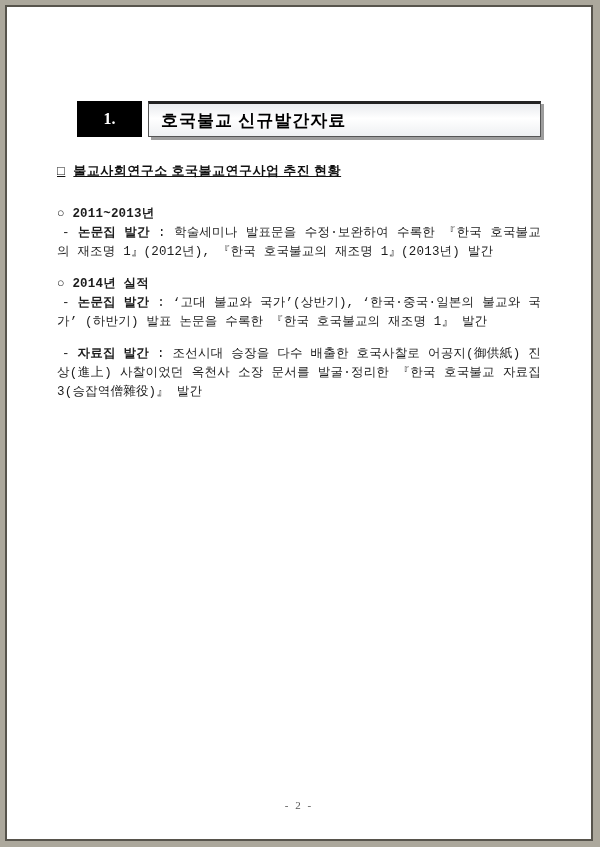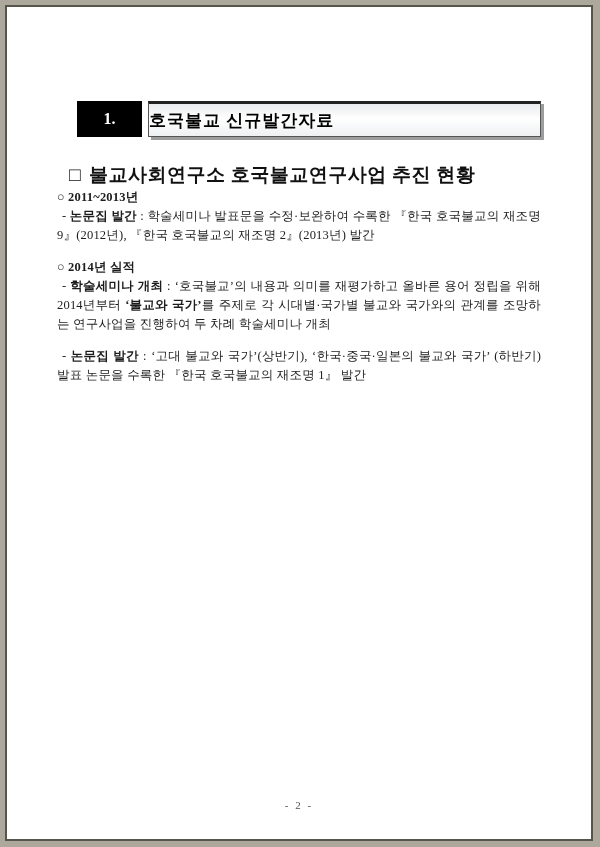--- a/index.html
+++ b/index.html
@@ -30,30 +30,32 @@
     font-size:16px; font-weight:bold;
   }
   .head-box {
     flex:1;
     box-sizing:border-box;
     border:1px solid #555555;
     border-top:3px solid #222222;
     background:linear-gradient(180deg,#e9ebee 0%,#ffffff 45%,#eef0f2 100%);
     box-shadow:3px 3px 0 #9d9d9d;
     display:flex; align-items:center;
+    padding-left:12px;
     font-size:17px; font-weight:bold; color:#000;
     letter-spacing:1px;
   }
   .section-head {
-    margin:25px 12px 0;
-    font-size:19px; font-weight:bold; color:#111;
+    margin:25px 0 0;
+    font-size:13px; font-weight:bold; color:#111;
     letter-spacing:0.5px;
+    text-decoration:underline;
   }
   .section-head .sq { font-weight:normal; margin-right:8px; }
-  .content { font-size:12.5px; color:#1c1c1c; }
+  .content { margin-top:25px; font-size:12.5px; color:#1c1c1c;font-family:Liberation Mono, monospace; }
   p.para {
     margin:0 0 13px;
     line-height:19px;
     text-align:justify;
     letter-spacing:0.2px;
   }
   p.year { font-weight:bold; margin:5px 0 0; }
   p.year:first-child { margin-top:0; }
   p.item { text-indent:5px; }
   p.para b { font-weight:bold; }
@@ -79,29 +81,29 @@
 
   <div class="section-head">
     <span class="sq">□</span><span>불교사회연구소 호국불교연구사업 추진 현황</span>
   </div>
 
   <div class="content">
 
     <p class="para year"><span>○ </span><span>2011~2013년</span></p>
 
 
-    <p class="para item"><span> - </span><b>논문집 발간</b><span> : </span><span>학술세미나 발표문을 수정·보완하여 수록한 『한국 호국불교의 재조명 9』(2012년), 『한국 호국불교의 재조명 2』(2013년) 발간</span></p>
+    <p class="para item"><span> - </span><b>논문집 발간</b><span> : </span><span>학술세미나 발표문을 수정·보완하여 수록한 『한국 호국불교의 재조명 1』(2012년), 『한국 호국불교의 재조명 1』(2013년) 발간</span></p>
 
 
 
     <p class="para year"><span>○ </span><span>2014년 실적</span></p>
 
-    <p class="para item"><span> - </span><b>학술세미나 개최</b><span> : </span><span>‘호국불교’의 내용과 의미를 재평가하고 올바른 용어 정립을 위해 2014년부터 </span><b>‘불교와 국가’</b><span>를 주제로 각 시대별·국가별 불교와 국가와의 관계를 조망하는 연구사업을 진행하여 두 차례 학술세미나 개최</span></p>
 
     <p class="para item"><span> - </span><b>논문집 발간</b><span> : </span><span>‘고대 불교와 국가’(상반기), ‘한국·중국·일본의 불교와 국가’ (하반기) 발표 논문을 수록한 『한국 호국불교의 재조명 1』 발간</span></p>
 
+    <p class="para item"><span> - </span><b>자료집 발간</b><span> : </span><span>조선시대 승장을 다수 배출한 호국사찰로 어공지(御供紙) 진상(進上) 사찰이었던 옥천사 소장 문서를 발굴·정리한 『한국 호국불교 자료집 3(승잡역僧雜役)』 발간</span></p>
 
 
 
   </div>
 
   <div class="page-num">- 2 -</div>
 </div>
 
 </body></html>

